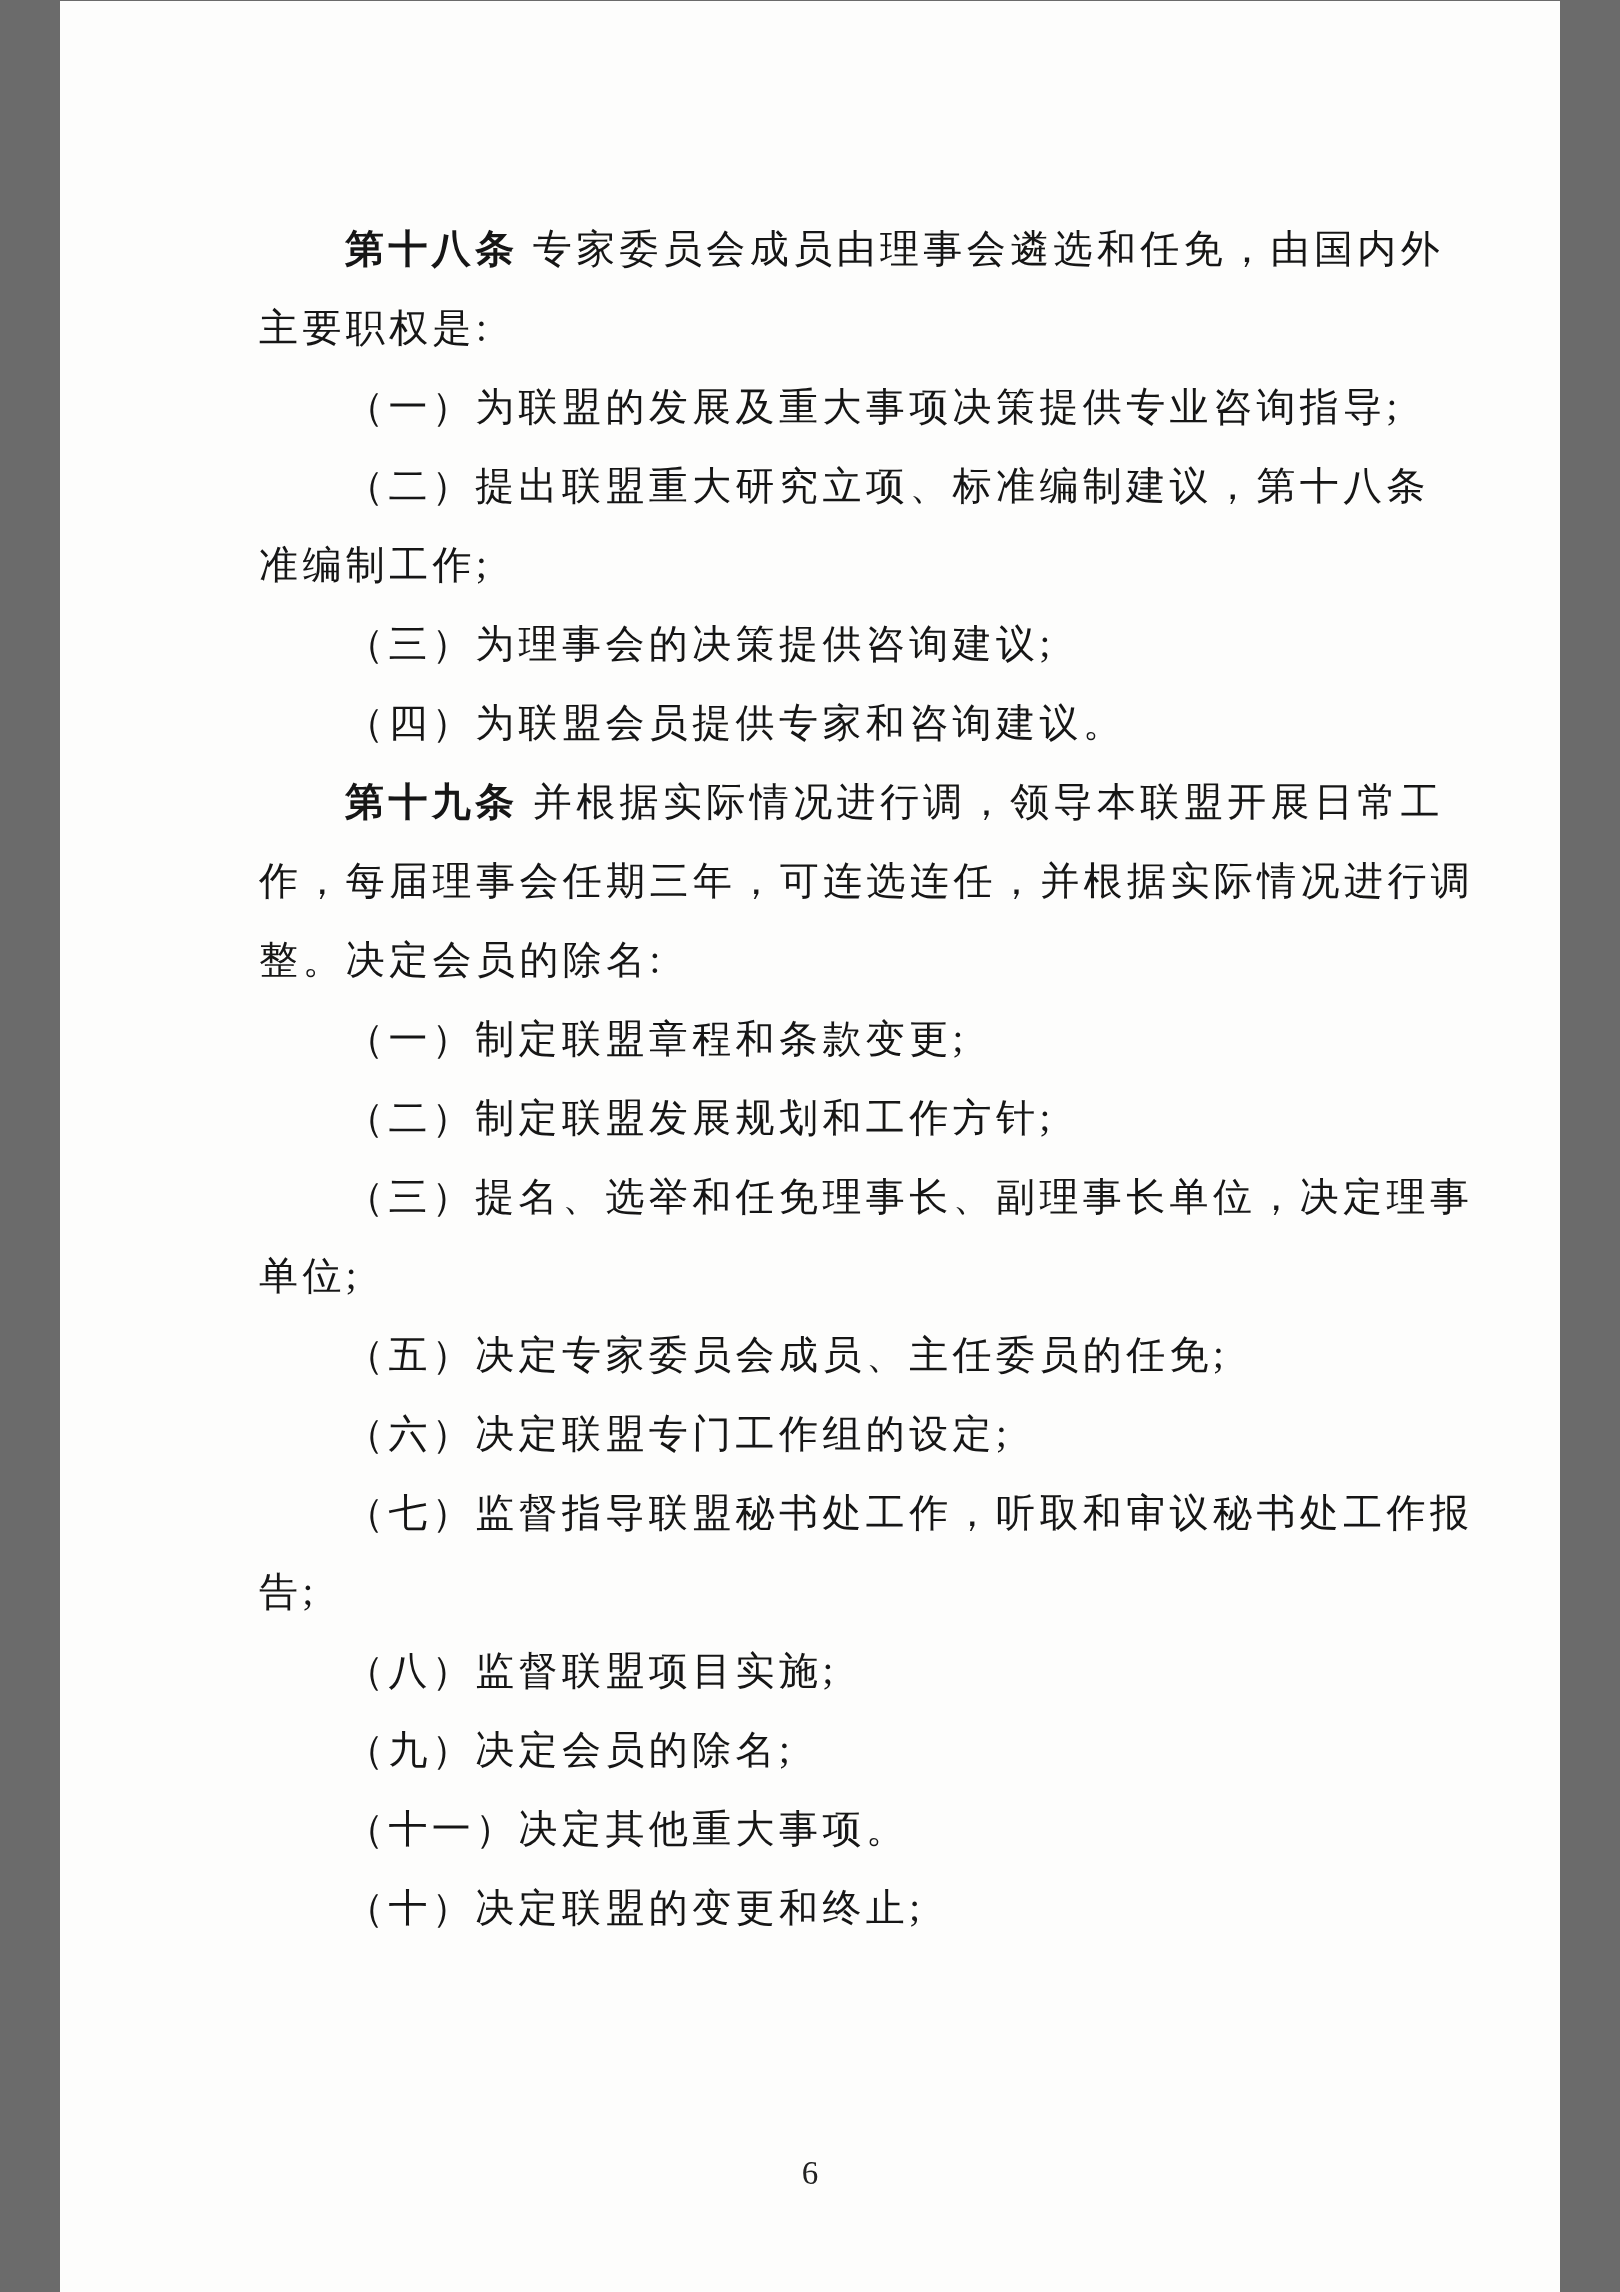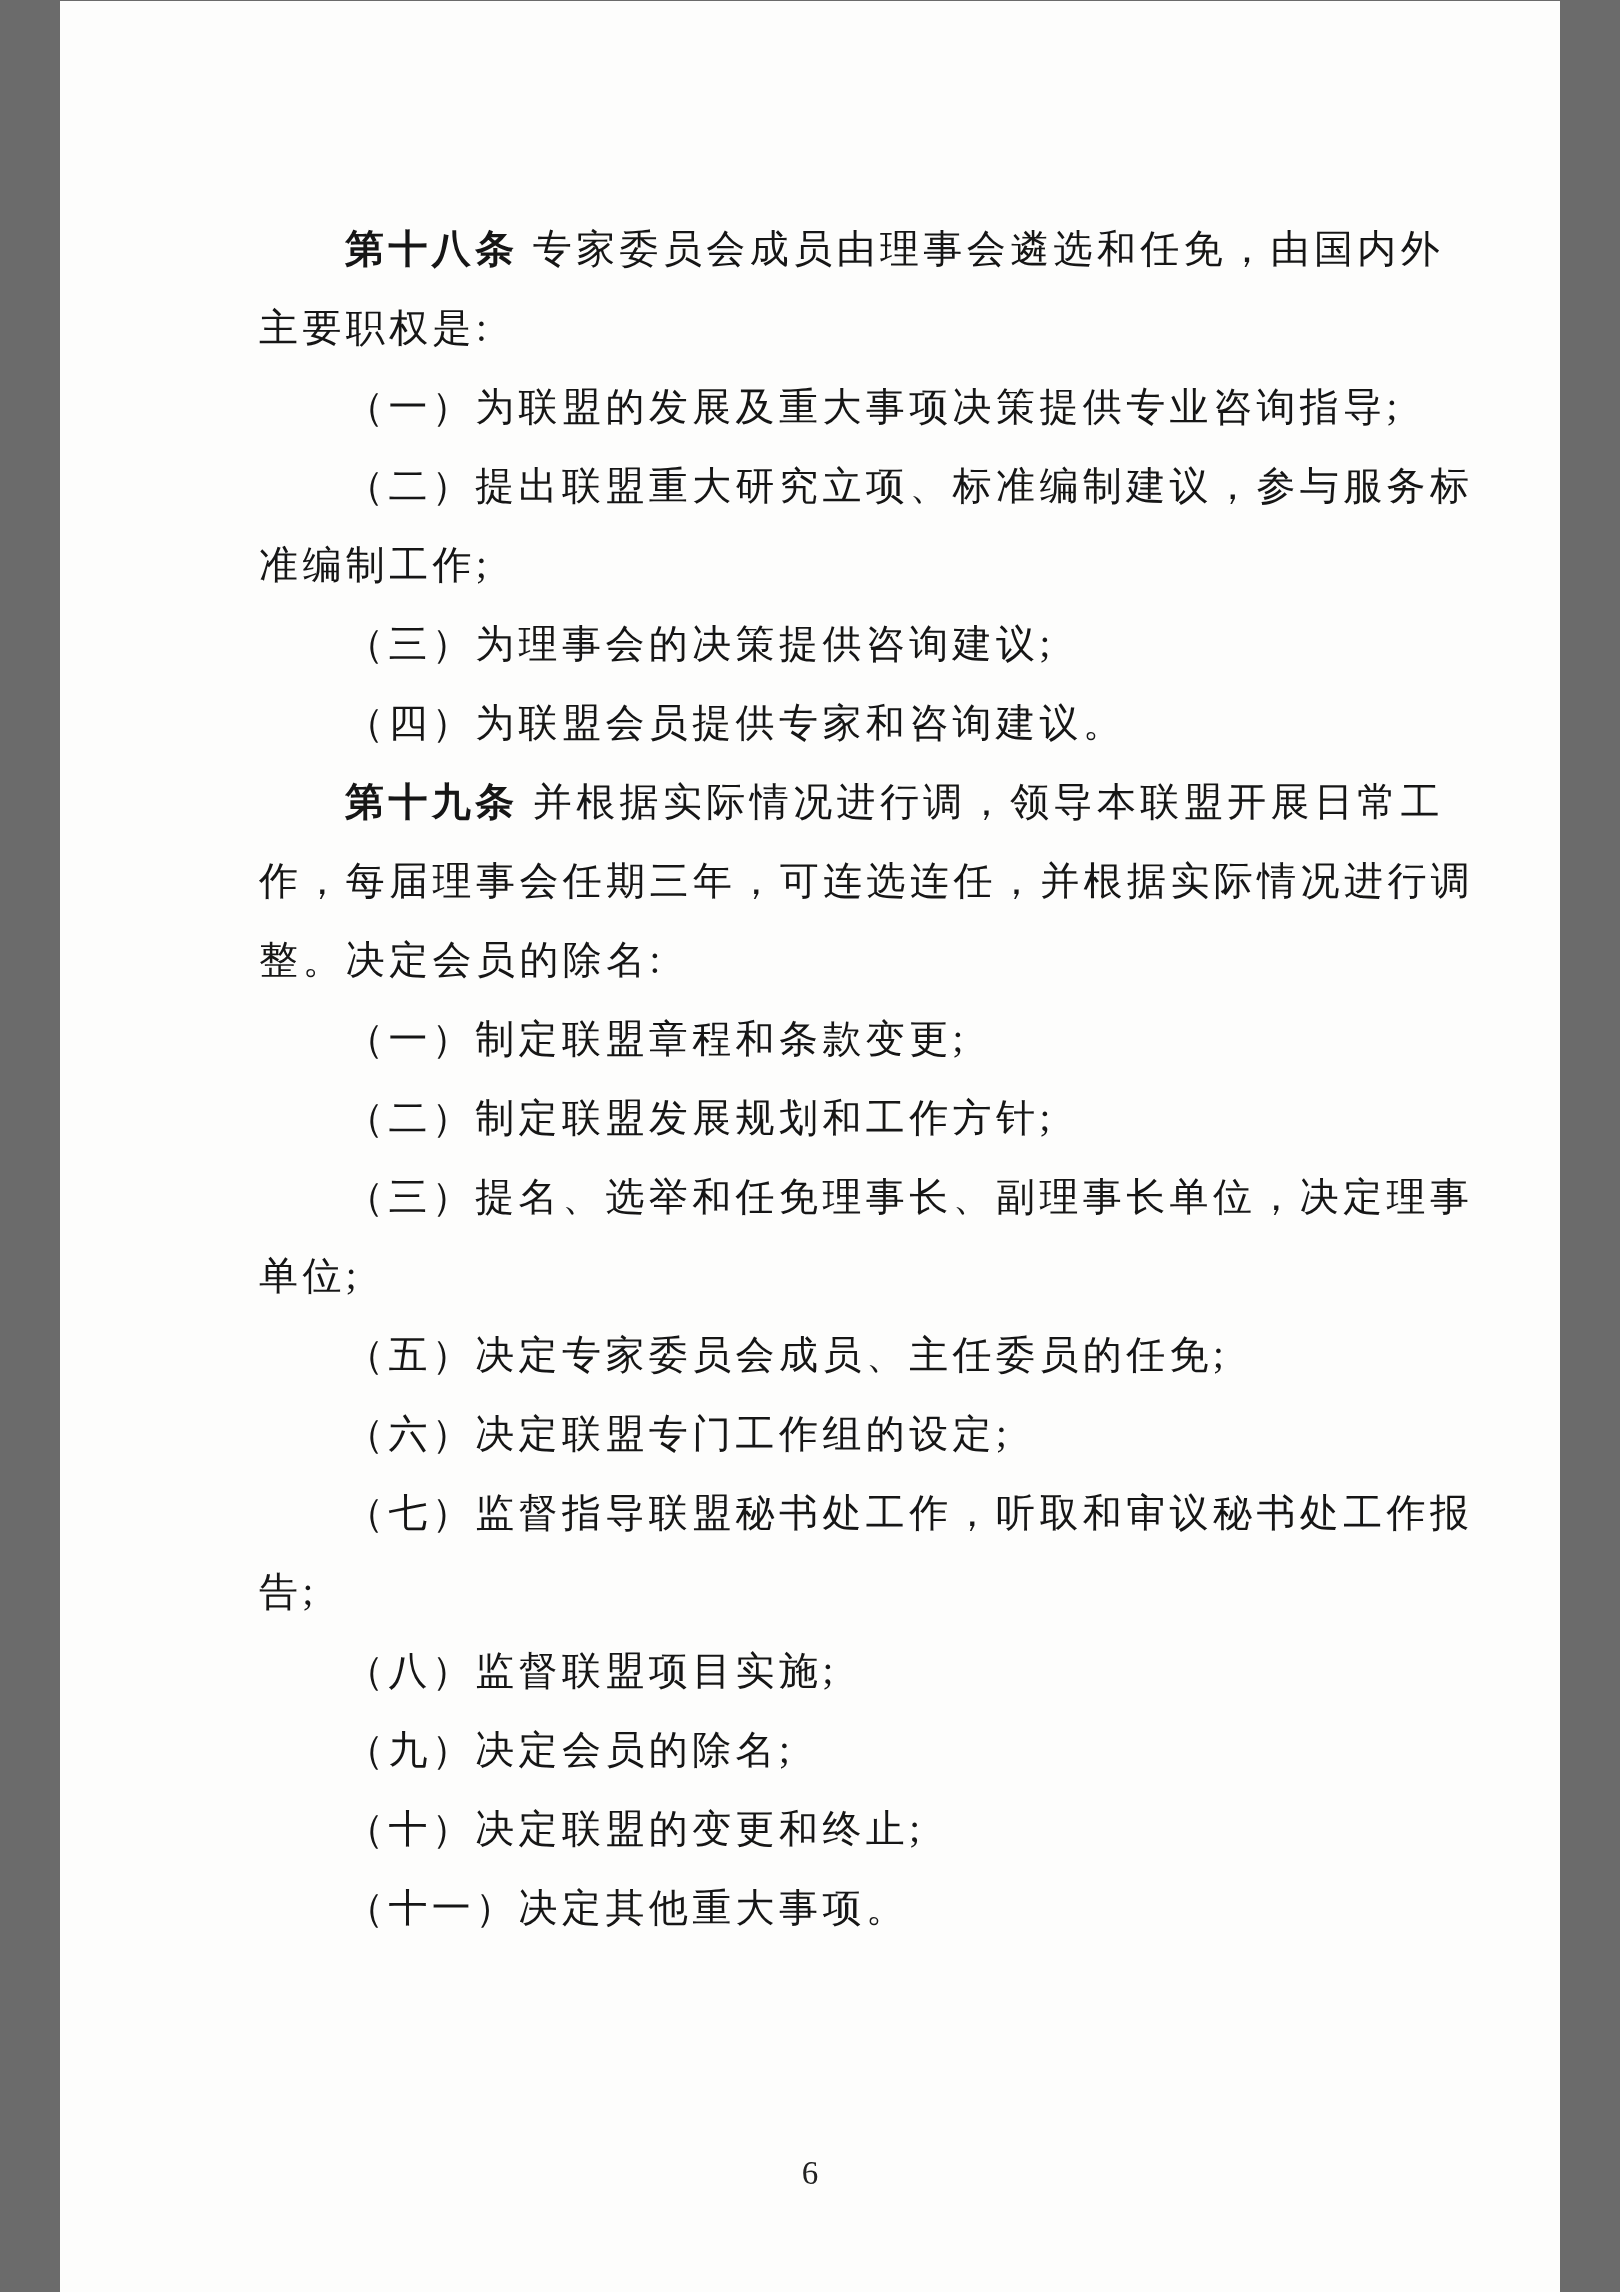--- a/index.html
+++ b/index.html
@@ -47,35 +47,35 @@
   }
 </style>
 </head>
 <body>
 
 <div class="page">
   <div class="content" id="doc-lines">
       <div class="line indent"><span class="bold">第十八条</span><span> 专家委员会成员由理事会遴选和任免，由国内外</span></div>
       <div class="line"><span>主要职权是:</span></div>
       <div class="line indent"><span>（一）为联盟的发展及重大事项决策提供专业咨询指导;</span></div>
-      <div class="line indent"><span>（二）提出联盟重大研究立项、标准编制建议，参与服务标</span></div>
+      <div class="line indent"><span>（二）提出联盟重大研究立项、标准编制建议，第十八条</span></div>
       <div class="line"><span>准编制工作;</span></div>
       <div class="line indent"><span>（三）为理事会的决策提供咨询建议;</span></div>
       <div class="line indent"><span>（四）为联盟会员提供专家和咨询建议。</span></div>
       <div class="line indent"><span class="bold">第十九条</span><span> 并根据实际情况进行调，领导本联盟开展日常工</span></div>
       <div class="line"><span>作，每届理事会任期三年，可连选连任，并根据实际情况进行调</span></div>
       <div class="line"><span>整。决定会员的除名:</span></div>
       <div class="line indent"><span>（一）制定联盟章程和条款变更;</span></div>
       <div class="line indent"><span>（二）制定联盟发展规划和工作方针;</span></div>
       <div class="line indent"><span>（三）提名、选举和任免理事长、副理事长单位，决定理事</span></div>
       <div class="line"><span>单位;</span></div>
       <div class="line indent"><span>（五）决定专家委员会成员、主任委员的任免;</span></div>
       <div class="line indent"><span>（六）决定联盟专门工作组的设定;</span></div>
       <div class="line indent"><span>（七）监督指导联盟秘书处工作，听取和审议秘书处工作报</span></div>
       <div class="line"><span>告;</span></div>
       <div class="line indent"><span>（八）监督联盟项目实施;</span></div>
       <div class="line indent"><span>（九）决定会员的除名;</span></div>
+      <div class="line indent"><span>（十一）决定其他重大事项。</span></div>
       <div class="line indent"><span>（十）决定联盟的变更和终止;</span></div>
-      <div class="line indent"><span>（十一）决定其他重大事项。</span></div>
     </div>
   <div class="page-number">6</div>
 </div>
 
 
 </body></html>

